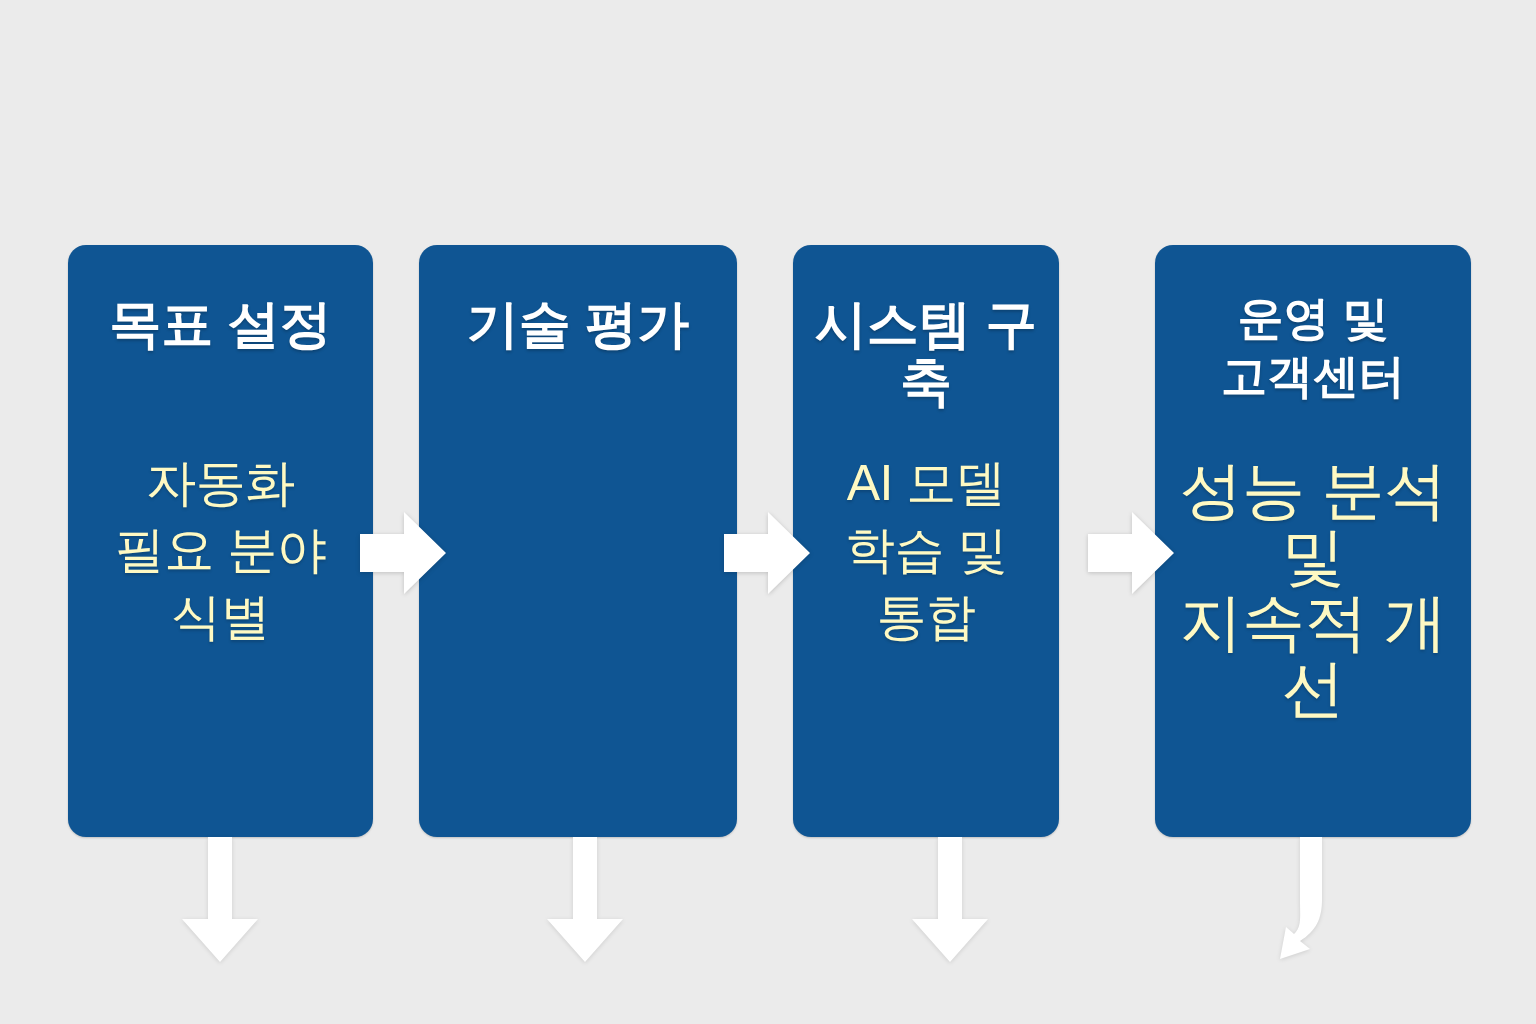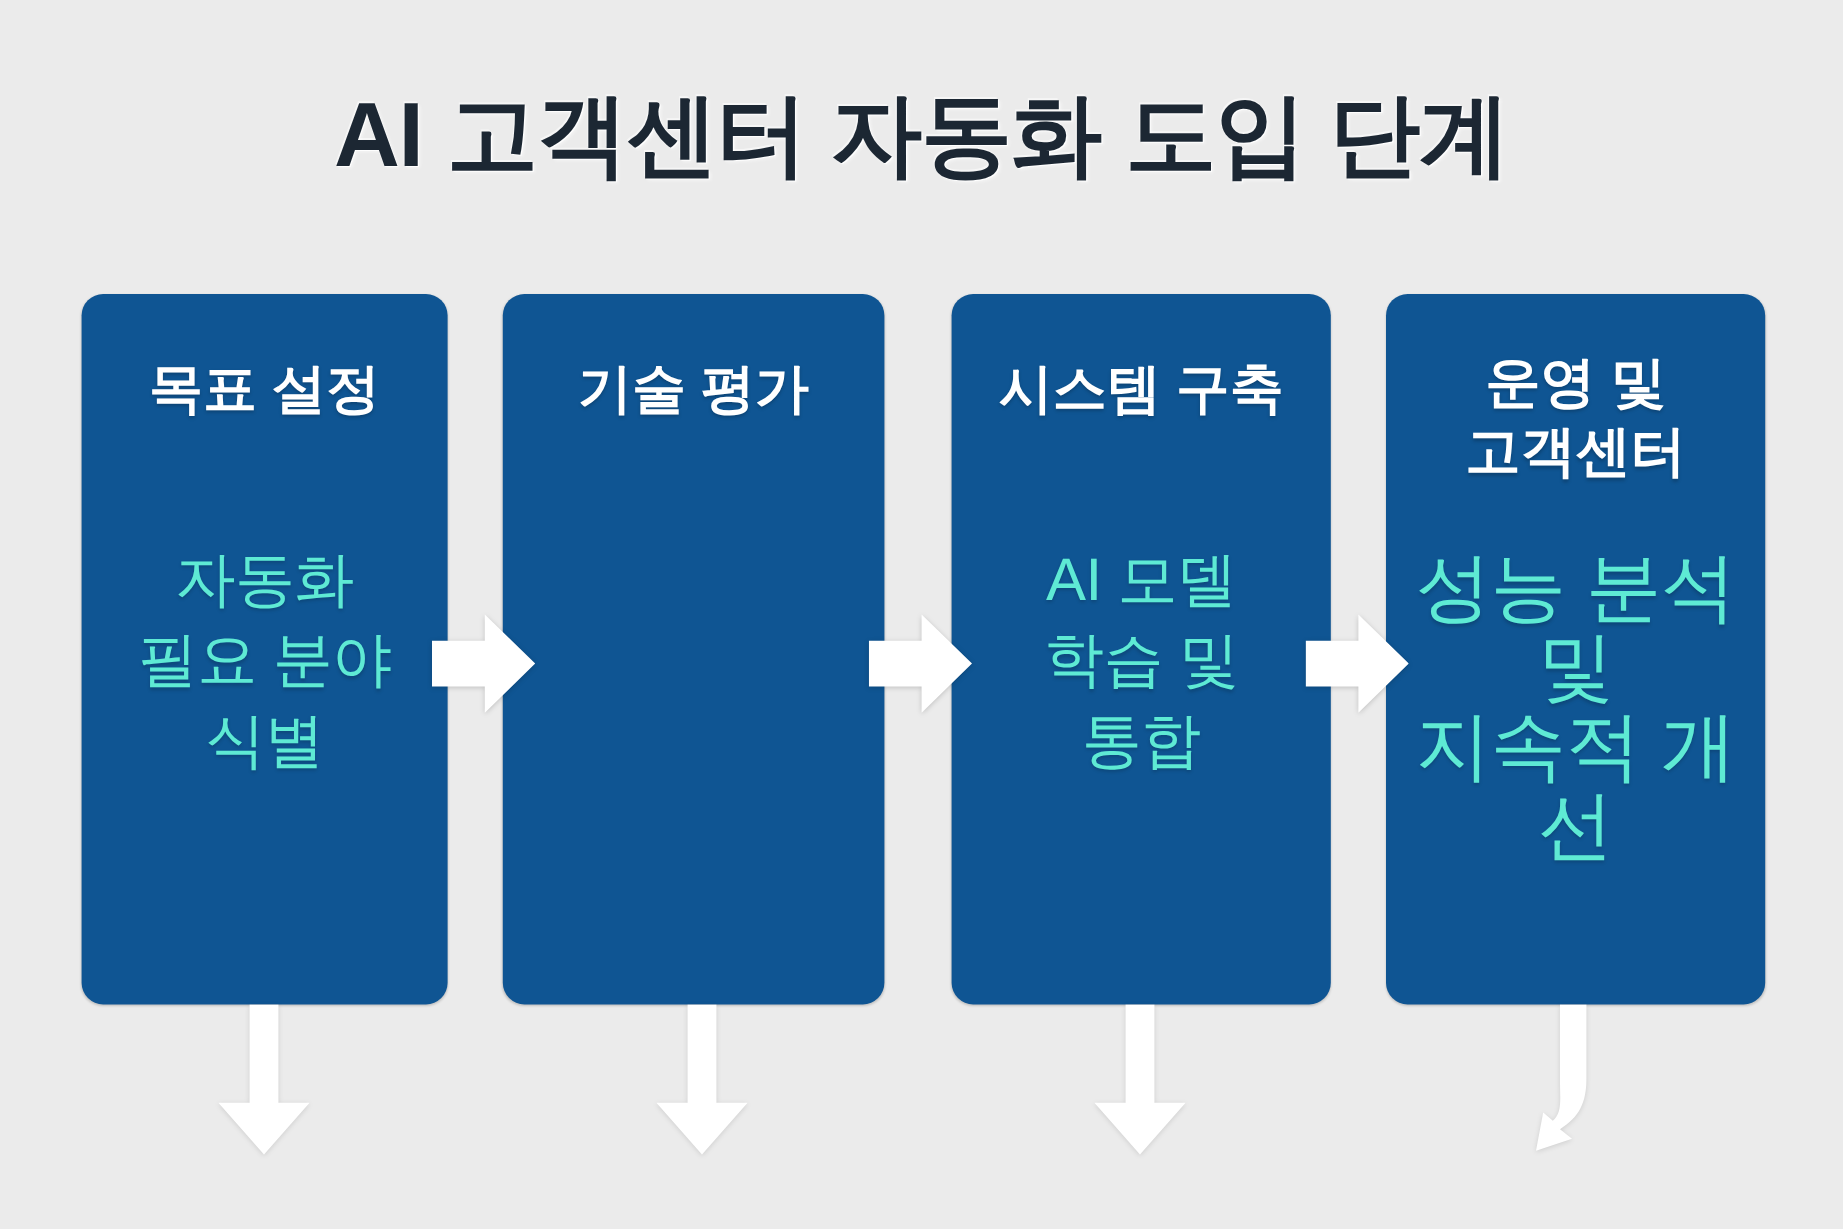--- a/index.html
+++ b/index.html
@@ -48,47 +48,47 @@
     height: 592px;
     background: #0f5593;
     border-radius: 18px;
     box-shadow: 0 1px 2px rgba(0,0,0,0.18);
     box-sizing: border-box;
     padding: 0 10px;
     overflow: hidden;
   }
   .step-box.b1 { left: 68px;   width: 305px; }
   .step-box.b2 { left: 419px;  width: 318px; }
-  .step-box.b3 { left: 793px;  width: 316px; }
+  .step-box.b3 { left: 793px;  width: 266px; }
   .step-box.b4 { left: 1155px; width: 316px; }
 
   .step-header {
     position: absolute;
     left: 0;
     right: 0;
     top: 50px;
     text-align: center;
-    font-size: 45px;
+    font-size: 52px;
     font-weight: bold;
     color: #ffffff;
     line-height: 58px;
     text-shadow: 0 2px 3px rgba(0,0,0,0.22);
     white-space: pre-line;
   }
   .step-box.b4 .step-header { top: 44px; font-size: 46px; }
 
   .step-body {
     position: absolute;
     left: 0;
     right: 0;
     top: 205px;
     text-align: center;
     font-size: 50px;
     font-weight: normal;
-    color: #5eead4;
+    color: #fef9c3;
     line-height: 67px;
     letter-spacing: -0.5px;
     text-shadow: 0 2px 3px rgba(0,0,0,0.18);
     white-space: pre-line;
   }
   .step-box.b4 .step-body { top: 212px; font-size: 63px; line-height: 66px; }
 
   
   .h-arrow {
     position: absolute;
@@ -124,21 +124,20 @@
     height: 187px;
     filter: drop-shadow(0 1px 2px rgba(0,0,0,0.12));
   }
   .hook-arrow svg { display: block; width: 100%; height: 100%; }
 </style>
 </head>
 <body>
 
 <div id="canvas">
 
-  <div id="page-title">AI 고객센터 자동화 도입 단계</div>
 
   <div class="step-box b1">
     <div class="step-header">목표 설정</div>
     <div class="step-body">자동화
 필요 분야
 식별</div>
   </div>
 
   <div class="step-box b2">
     <div class="step-header">기술 평가</div>

